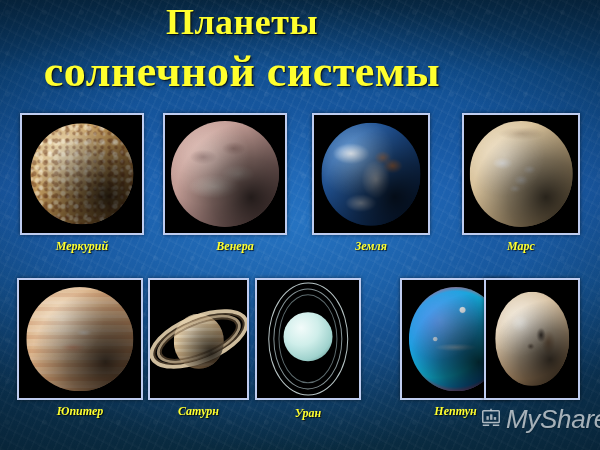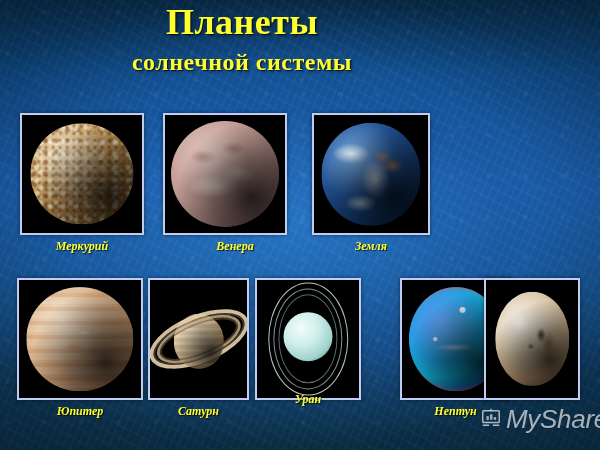--- a/index.html
+++ b/index.html
@@ -42,21 +42,21 @@
   }
   #title .line{
     color:#ffff2e;
     font-family:"Liberation Serif", serif;
     font-weight:700;
     letter-spacing:.5px;
     text-shadow:1px 1px 0 rgba(0,0,0,.55), 2px 2px 3px rgba(0,0,0,.4);
     line-height:1.0;
   }
   #title .l1{font-size:36px;padding-top:4px;}
-  #title .l2{font-size:24px;padding-top:10px;}
+  #title .l2{font-size:44px;padding-top:10px;}
 
   
   .planet{position:absolute;z-index:4;}
   .frame{
     border:2px solid #bfcdf0;
     background:#000;
     box-sizing:border-box;
     overflow:hidden;
     position:relative;
     box-shadow:0 0 4px rgba(0,0,0,.5);
@@ -251,20 +251,26 @@
     <div class="label" style="top:126px;">Венера</div>
   </div>
 
   <div class="planet" style="left:312px;top:113px;width:118px;height:140px;">
     <div class="frame" style="width:118px;height:122px;">
       <div class="sphere earth"></div>
     </div>
     <div class="label" style="top:126px;">Земля</div>
   </div>
 
+  <div class="planet" style="left:462px;top:113px;width:118px;height:140px;">
+    <div class="frame" style="width:118px;height:122px;">
+      <div class="sphere mars"></div>
+    </div>
+    <div class="label" style="top:126px;">Марс</div>
+  </div>
 
   <div class="planet" style="left:17px;top:278px;width:126px;height:142px;">
     <div class="frame" style="width:126px;height:122px;">
       <div class="sphere jupiter"></div>
     </div>
     <div class="label" style="top:126px;">Юпитер</div>
   </div>
 
   <div class="planet" style="left:148px;top:278px;width:101px;height:142px;">
     <div class="frame" style="width:101px;height:122px;">
@@ -278,21 +284,21 @@
     <div class="label" style="top:126px;">Сатурн</div>
   </div>
 
   <div class="planet" style="left:255px;top:278px;width:106px;height:142px;">
     <div class="frame" style="width:106px;height:122px;">
       <div class="uranus-ring ur1"></div>
       <div class="uranus-ring ur2"></div>
       <div class="uranus-ring ur3"></div>
       <div class="uranus-body"></div>
     </div>
-    <div class="label" style="top:114px;text-align:center;">Уран</div>
+    <div class="label" style="top:128px;text-align:center;">Уран</div>
   </div>
 
   <div class="planet" style="left:368px;top:278px;width:111px;height:142px;margin-left:32px;">
     <div class="frame" style="width:111px;height:122px;">
       <div class="sphere neptune">
         <div class="neptune-glow"></div>
       </div>
     </div>
     <div class="label" style="top:126px;">Нептун</div>
   </div>

